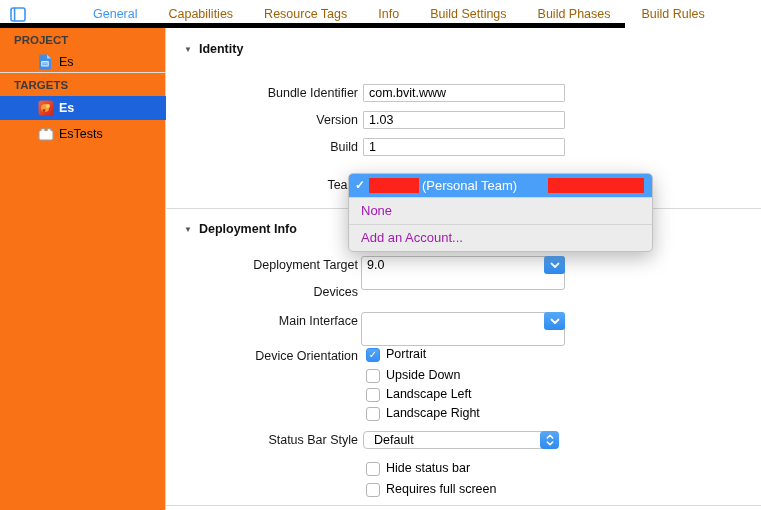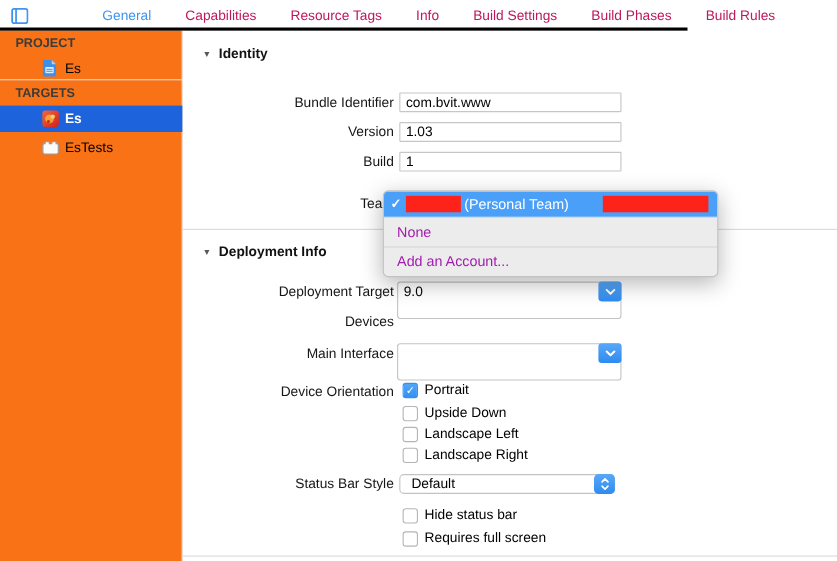--- a/index.html
+++ b/index.html
@@ -6,28 +6,28 @@
   html,body { width:761px; height:510px; }
   body {
     font-family:"Liberation Sans", sans-serif;
     font-size:12.5px; color:#000; background:#fff;
     position:relative; overflow:hidden;
   }
 
   
   .toolbar {
     position:absolute; left:0; top:0; width:625px; height:28px;
-    background:#fff; border-bottom:3px solid #000000;
+    background:#fff; border-bottom:5px solid #000000;
   }
   .toolbar-icon { position:absolute; left:10px; top:7px; }
   .tabs {
     position:absolute; left:93px; top:0; height:28px;
     display:flex; gap:31px; align-items:center;
   }
-  .tab { line-height:28px; color:#be185d; cursor:default; white-space:nowrap; }
+  .tab { line-height:28px; color:#a16207; cursor:default; white-space:nowrap; }
   .tab.active { color:#3e95f0; }
 
   
   .sidebar {
     position:absolute; left:0; top:28px; width:166px; height:482px;
     background:#f97316; border-right:1px solid #d2d2d2;
   }
   .side-header {
     position:absolute; left:14px; font-weight:bold; font-size:11.5px; color:#3c3c3c;
   }

